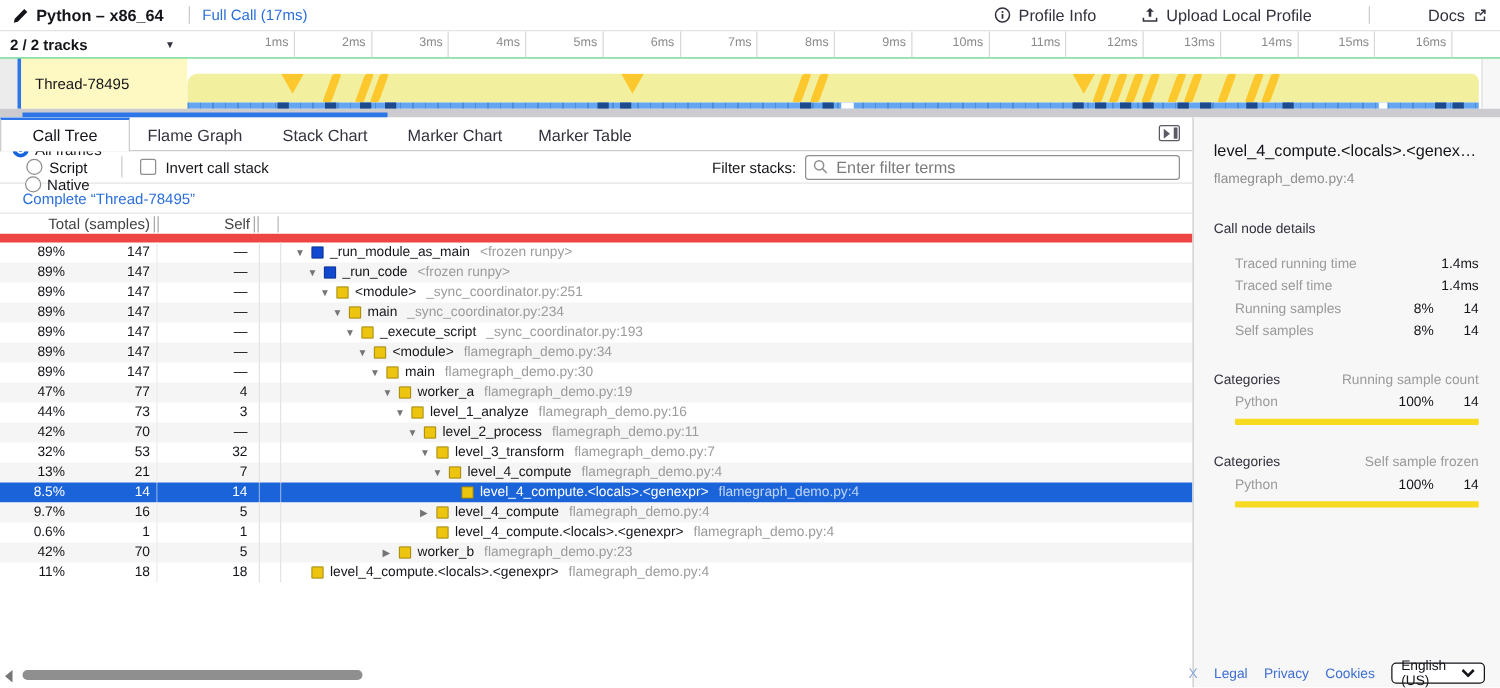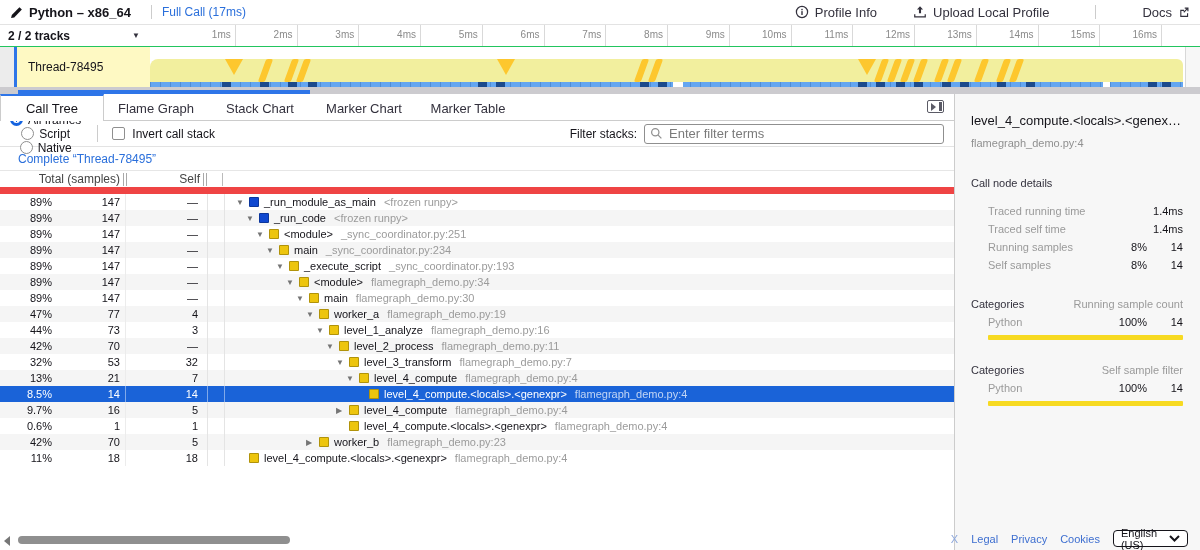--- a/index.html
+++ b/index.html
@@ -550,21 +550,21 @@
             <div class="sb-row">
               <div class="lab">Python</div>
               <div class="pct">100%</div>
               <div class="val">14</div>
             </div>
             <div class="bar"></div>
           </div>
           <div class="sb-cat">
             <div class="sb-cat-head">
               <div class="ch">Categories</div>
-              <div class="cs">Self sample filter</div>
+              <div class="cs">Self sample frozen</div>
             </div>
             <div class="sb-row">
               <div class="lab">Python</div>
               <div class="pct">100%</div>
               <div class="val">14</div>
             </div>
             <div class="bar"></div>
           </div>
         </div>
 

